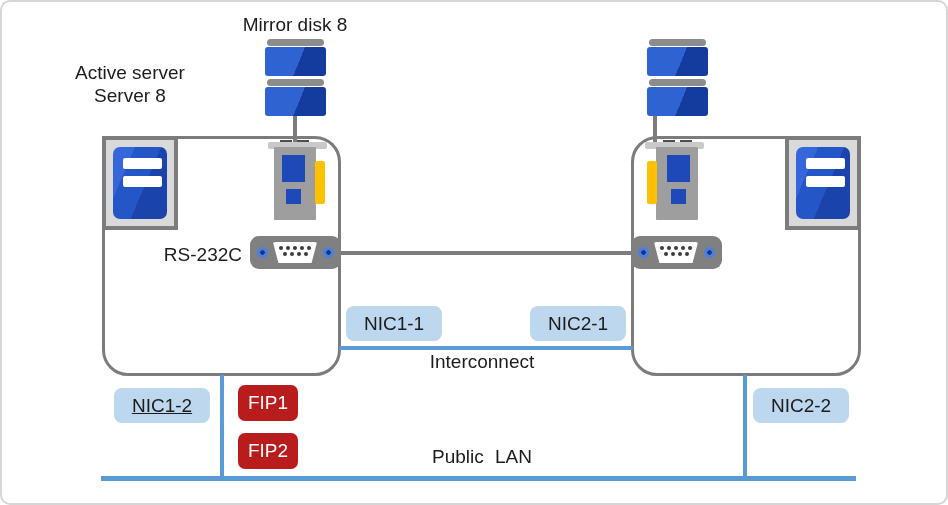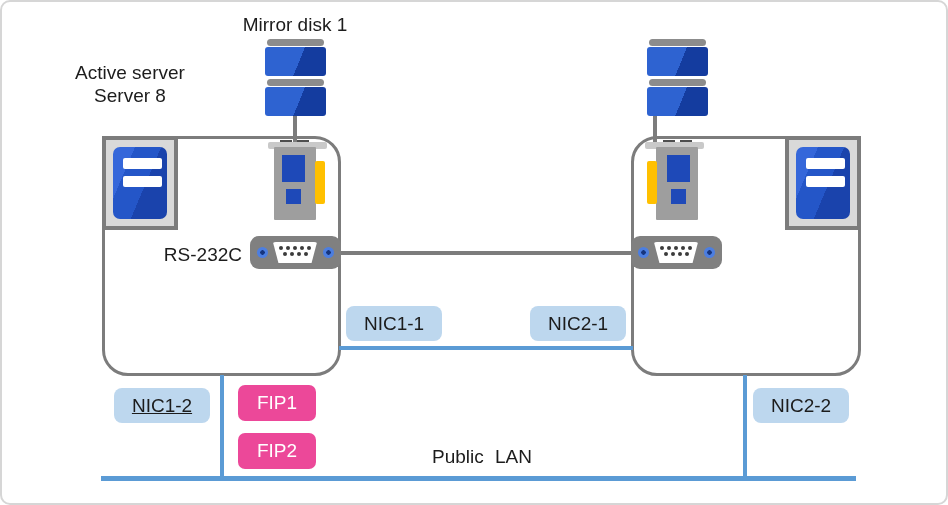--- a/index.html
+++ b/index.html
@@ -68,21 +68,21 @@
   .ic-line{left:337px;top:344px;width:294px;height:4px;background:#5B9BD5;}
   .lan-drop{width:4px;top:373px;height:103px;background:#5B9BD5;}
   .drop1{left:218px;} .drop2{left:741px;}
   .public-line{left:99px;top:474px;width:755px;height:4.5px;background:#5B9BD5;}
 
   
   .nic{position:absolute;height:35px;width:96px;background:#BDD7EE;border-radius:8px;
     font-size:19px;display:flex;align-items:center;justify-content:center;}
   .nic11{left:344px;top:304px;} .nic21{left:528px;top:304px;}
   .nic12{left:112px;top:386px;text-decoration:underline;} .nic22{left:751px;top:386px;}
-  .fip{position:absolute;left:236px;width:78px;height:36px;background:#ec4899;border-radius:7px;
+  .fip{position:absolute;left:236px;width:60px;height:36px;background:#b91c1c;border-radius:7px;
     color:#fff;font-size:19px;display:flex;align-items:center;justify-content:center;}
   .fip1{top:383px;} .fip2{top:431px;}
 
   
   .lbl-disk1{left:203px;top:11px;width:180px;}
   .lbl-disk2{left:586px;top:11px;width:180px;}
   .lbl-srv1{left:38px;top:59px;width:180px;}
   .lbl-srv2{left:743px;top:59px;width:180px;}
   .lbl-rs232{left:130px;top:241px;width:110px;text-align:right;}
   .lbl-ic{left:400px;top:349px;width:160px;line-height:21px;white-space:normal;}
@@ -190,27 +190,28 @@
   </div>
 
   <div class="nic nic11">NIC1-1</div>
   <div class="nic nic21">NIC2-1</div>
   <div class="nic nic12">NIC1-2</div>
   <div class="nic nic22">NIC2-2</div>
 
   <div class="fip fip1">FIP1</div>
   <div class="fip fip2">FIP2</div>
 
-  <div class="lbl lbl-disk1">Mirror disk 1</div>
+  <div class="lbl lbl-disk1">Mirror disk 8</div>
 
   <div class="lbl lbl-srv1">
     <div>Active server</div>
     <div>Server 8</div>
   </div>
 
   <div class="lbl lbl-rs232">RS-232C</div>
 
   <div class="lbl lbl-ic">
+    <div>Interconnect</div>
   </div>
 
   <div class="lbl lbl-public">Public LAN</div>
 
 </div>
 
 </body></html>

